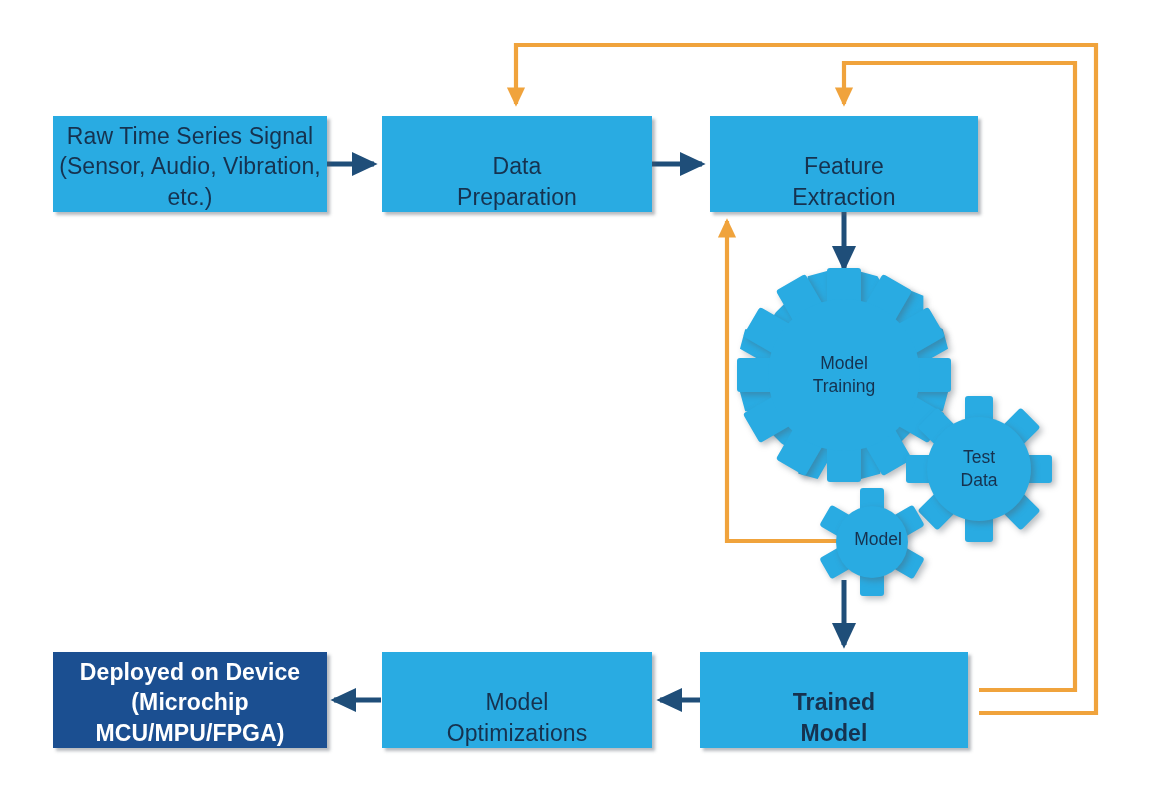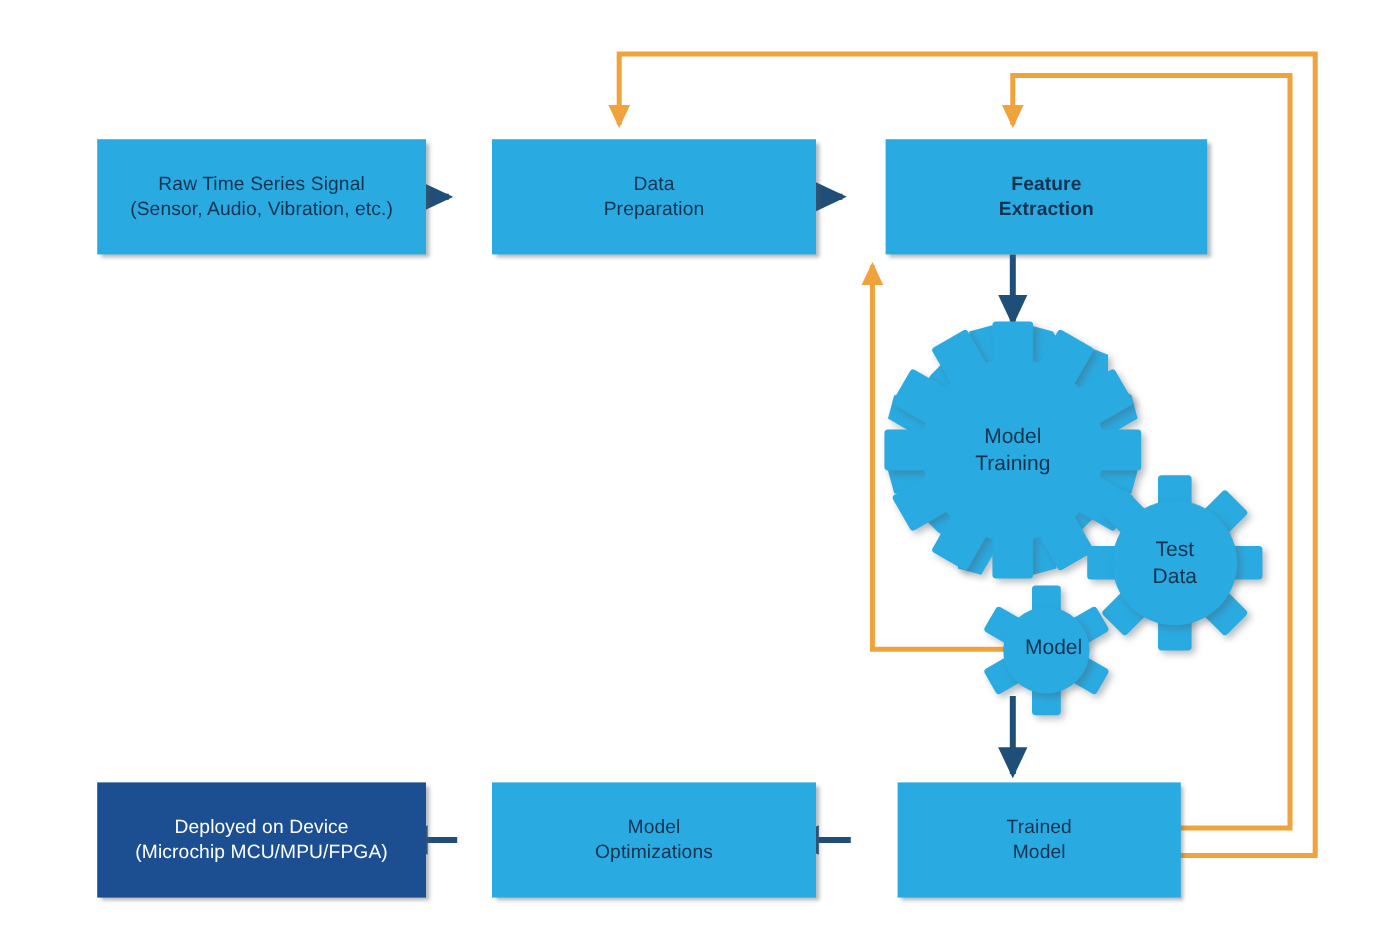--- a/index.html
+++ b/index.html
@@ -23,35 +23,35 @@
     left: 0;
     top: 0;
     width: 1164px;
     height: 790px;
     pointer-events: none;
   }
   .node-box {
     position: absolute;
     box-sizing: border-box;
     display: flex;
-    align-items: center;
+    align-items: flex-end;
     justify-content: center;
     text-align: center;
     color: #16324f;
-    font-size: 16px;
+    font-size: 23px;
     line-height: 1.32;
     letter-spacing: .1px;
     background: #29ABE2;
     box-shadow: 3px 3px 3px rgba(80,90,100,.42);
     z-index: 3;
-    margin-left: 28px;
   }
   .node-box.dark {
     background: #1B4F91;
     color: #ffffff;
+    font-weight: bold;
   }
   .node-label {
     white-space: pre-line;
     padding: 0 6px;
   }
   .gear-wrap {
     position: absolute;
     z-index: 4;
   }
   .gear-wrap svg {
@@ -109,21 +109,21 @@
   <div class="node-box" style="left:53px; top:116px; width:274px; height:96px;">
     <span class="node-label">Raw Time Series Signal
 (Sensor, Audio, Vibration, etc.)</span>
   </div>
 
   <div class="node-box" style="left:382px; top:116px; width:270px; height:96px;">
     <span class="node-label">Data
 Preparation</span>
   </div>
 
-  <div class="node-box" style="left:710px; top:116px; width:268px; height:96px;font-weight:bold;">
+  <div class="node-box" style="left:710px; top:116px; width:268px; height:96px;">
     <span class="node-label">Feature
 Extraction</span>
   </div>
 
   <div class="gear-wrap" style="left:732px; top:263px; width:224px; height:224px;">
     <svg viewBox="-112 -112 224 224" width="224" height="224">
       <path fill="#29ABE2" stroke="none" style="filter: drop-shadow(3px 3px 3px rgba(80,90,100,.40));" d="M 14.18 -104.03 L 33.47 -98.83 L 44.71 -79.37 L 62.74 -85.93 L 79.37 -79.37 L 79.37 -56.87 L 98.83 -45.63 L 104.03 -26.34 L 85.99 -15.92 L 85.99 6.58 L 104.03 17.00 L 98.83 36.29 L 79.37 36.29 L 68.13 55.75 L 55.75 68.13 L 36.29 79.37 L 36.29 98.83 L 17.00 104.03 L 6.58 85.99 L -15.92 85.99 L -26.34 104.03 L -45.63 98.83 L -45.63 79.37 L -62.74 68.13 L -79.37 51.50 L -79.37 36.29 L -98.83 36.29 L -104.03 17.00 L -85.99 6.58 L -85.99 -15.92 L -104.03 -26.34 L -98.83 -45.63 L -79.37 -45.63 L -68.13 -62.74 L -51.50 -79.37 L -36.29 -79.37 L -36.29 -98.83 L -17.00 -104.03 L -6.58 -85.99 L 15.92 -85.99 Z"></path>
       <circle r="74" fill="#29ABE2"></circle>
       <g fill="#29ABE2" style="filter: drop-shadow(3px 3px 3px rgba(80,90,100,.40));">
         <rect x="-17" y="-107" width="34" height="42" rx="3" transform="rotate(0)"></rect>
@@ -171,21 +171,21 @@
         <rect x="-12" y="-54" width="24" height="26" rx="3" transform="rotate(120)"></rect>
         <rect x="-12" y="-54" width="24" height="26" rx="3" transform="rotate(180)"></rect>
         <rect x="-12" y="-54" width="24" height="26" rx="3" transform="rotate(240)"></rect>
         <rect x="-12" y="-54" width="24" height="26" rx="3" transform="rotate(300)"></rect>
       </g>
       <circle r="36" fill="#29ABE2" style="filter: drop-shadow(3px 3px 3px rgba(80,90,100,.40));"></circle>
     </svg>
     <div class="gear-text" style="transform: translate(6px, -3px);">Model</div>
   </div>
 
-  <div class="node-box" style="left:720px; top:652px; width:236px; height:96px;">
+  <div class="node-box" style="left:700px; top:652px; width:268px; height:96px;font-weight:bold;">
     <span class="node-label">Trained
 Model</span>
   </div>
 
   <div class="node-box" style="left:382px; top:652px; width:270px; height:96px;">
     <span class="node-label">Model
 Optimizations</span>
   </div>
 
   <div class="node-box dark" style="left:53px; top:652px; width:274px; height:96px;">

